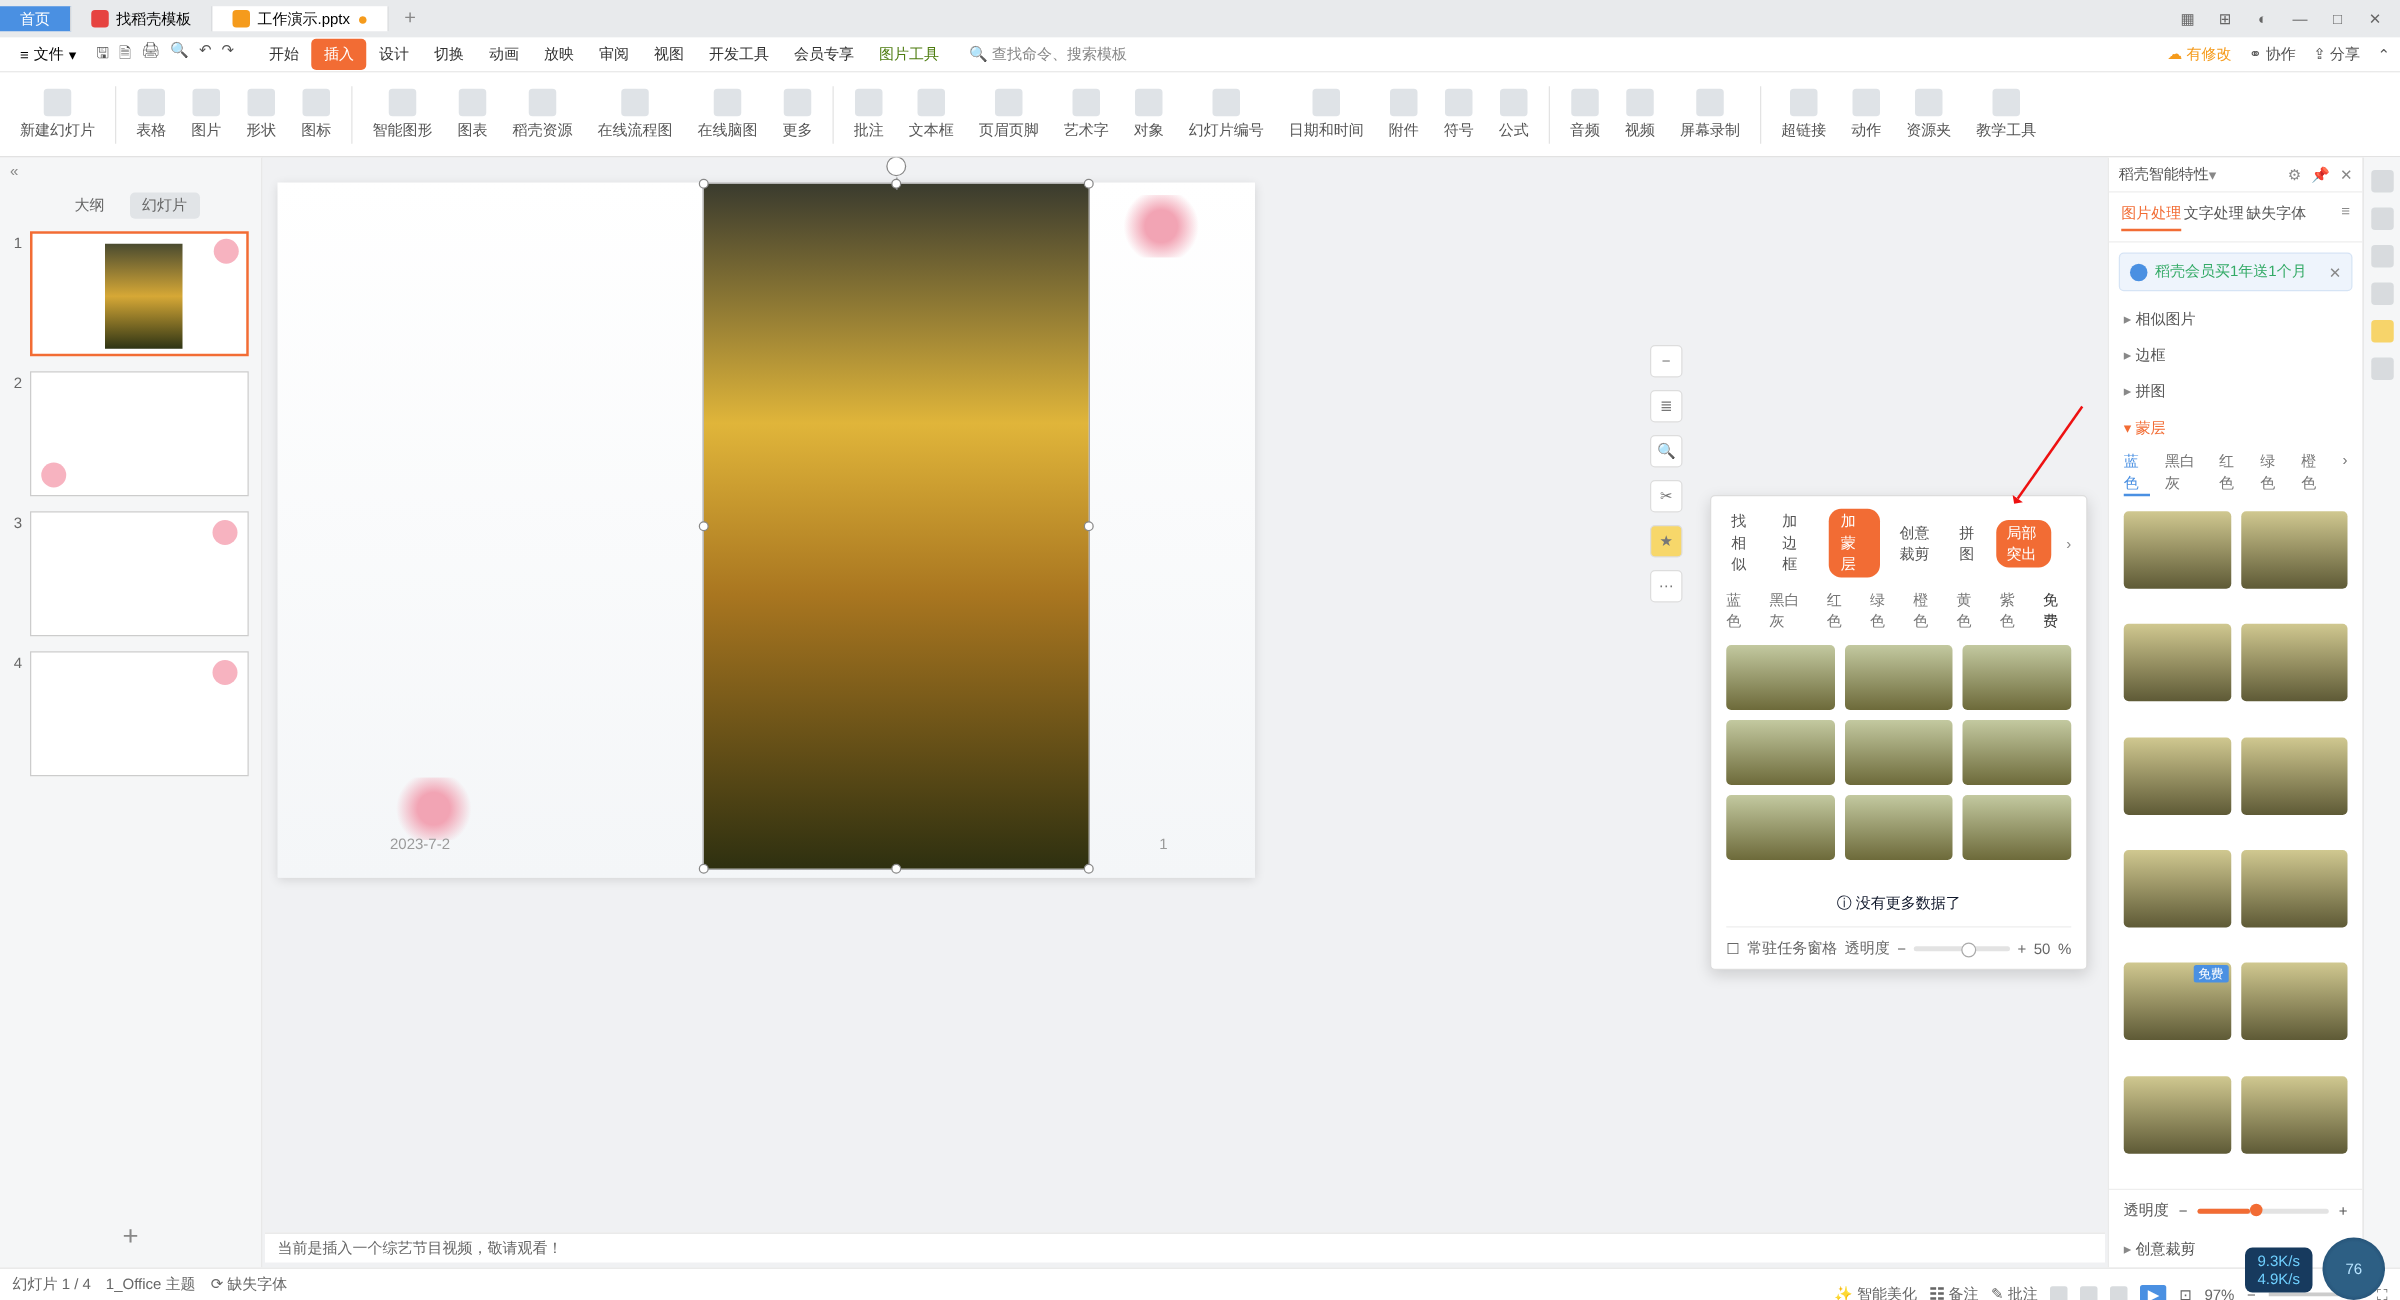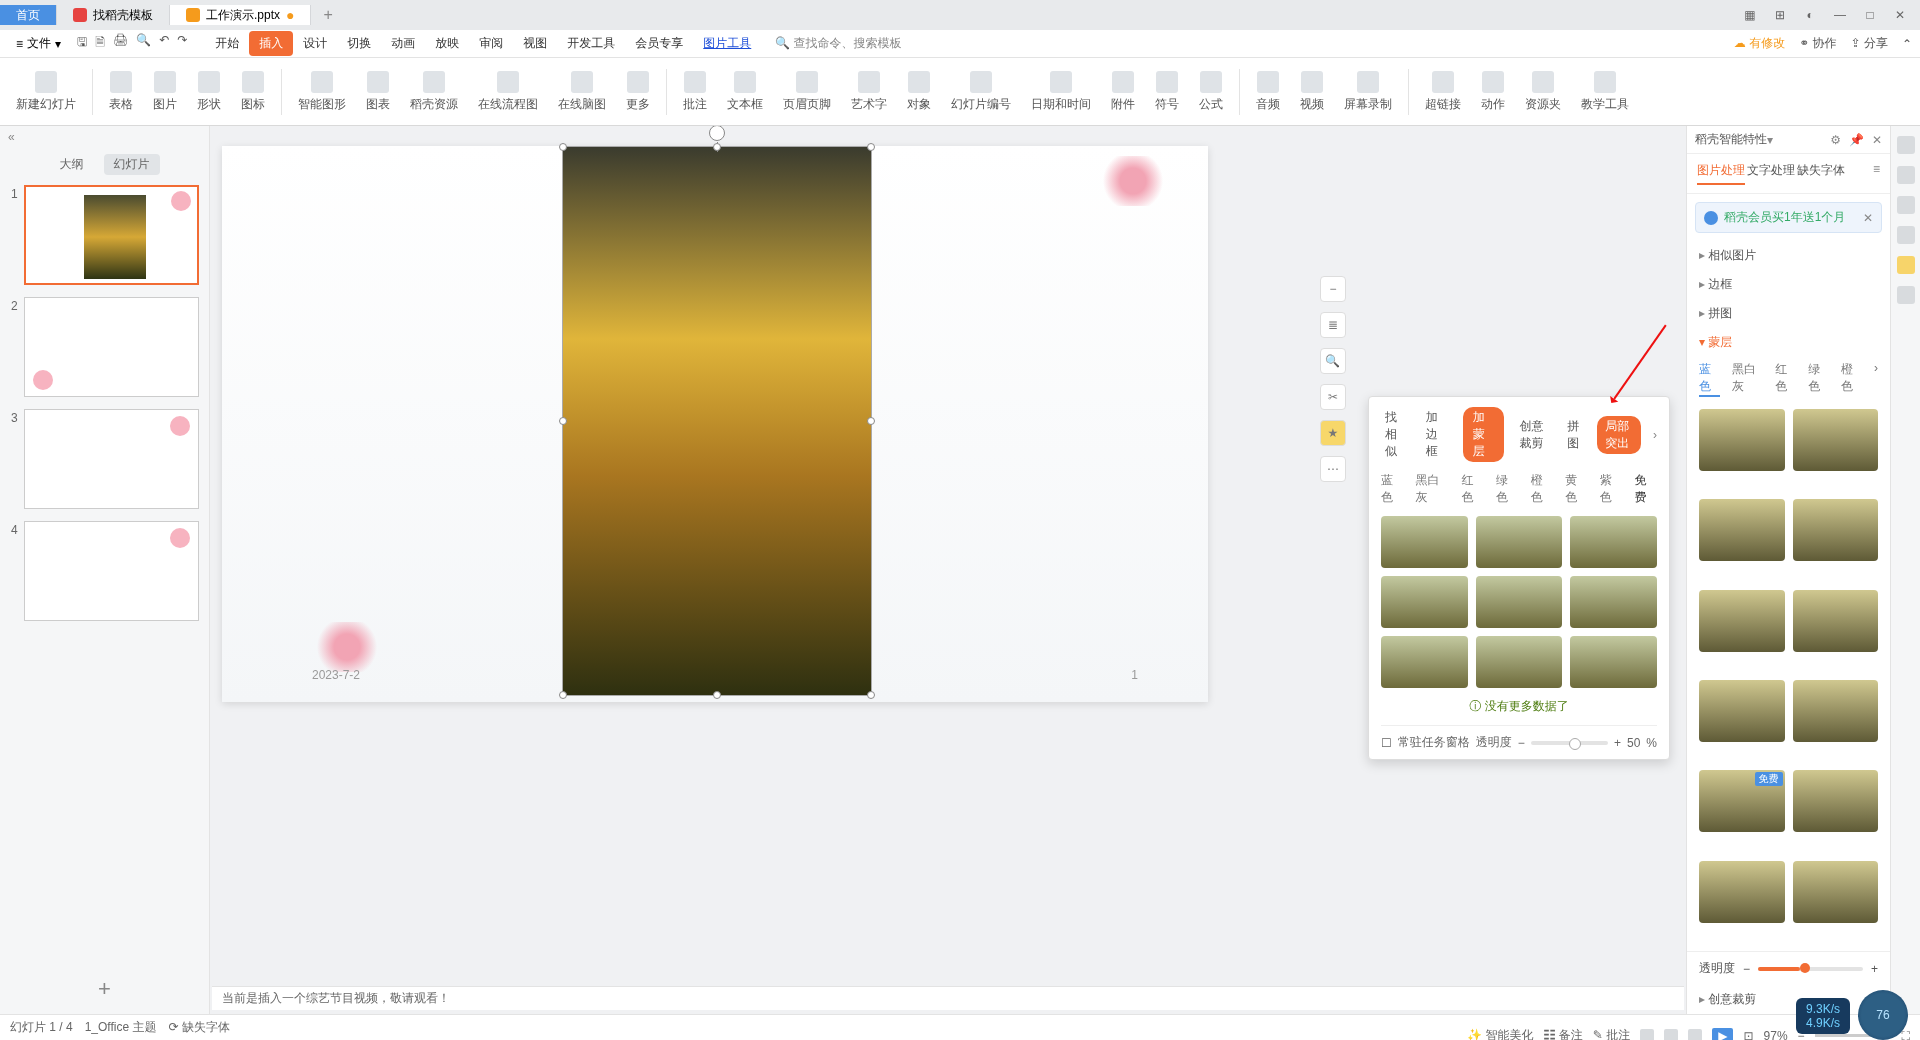--- a/index.html
+++ b/index.html
@@ -18,21 +18,21 @@
 .winbtns span { width:20px; text-align:center; cursor:pointer; }
 
 
 .menubar { height:28px; background:#fff; display:flex; align-items:center; padding:0 8px; border-bottom:1px solid #e3e3e3; }
 .filebtn { display:flex; align-items:center; gap:4px; padding:0 8px; }
 .qat { display:flex; gap:8px; margin-left:8px; color:#555; }
 .qat span { cursor:pointer; }
 .ribtabs { display:flex; margin-left:18px; }
 .ribtab { padding:4px 10px; color:#333; cursor:pointer; }
 .ribtab.active { background:#f26c34; color:#fff; border-radius:4px; }
-.ribtab.tool { color:#1d4ed8;text-decoration:underline; }
+.ribtab.tool { color:#4d7c0f; }
 .searchcmd { margin-left:14px; color:#888; }
 .rightlinks { margin-left:auto; display:flex; gap:14px; color:#555; align-items:center; }
 .cloud{ color:#f59b1c; }
 
 
 .ribbon { height:68px; background:#fff; border-bottom:1px solid #d9d9d9; display:flex; align-items:center; padding:0 8px; gap:4px; }
 .rb { display:flex; flex-direction:column; align-items:center; justify-content:center; gap:3px; padding:4px 8px; color:#555; cursor:pointer; }
 .rb .ic { width:22px; height:22px; background:#dfe3e7; border-radius:3px; }
 .sep { width:1px; height:46px; background:#e3e3e3; margin:0 4px; }
 
@@ -47,21 +47,21 @@
 .slides { flex:1; overflow:auto; padding:4px 10px 4px 4px; }
 .slide { display:flex; gap:6px; margin-bottom:12px; }
 .slide .num { width:14px; color:#666; text-align:right; padding-top:2px; }
 .slide .th { width:178px; height:100px; background:#fff; border:1px solid #ccc; position:relative; }
 .slide.sel .th { border:2px solid #f26c34; }
 .slide .flower { position:absolute; width:20px; height:20px; border-radius:50%; background:#f7b3c0; }
 .addbtn { text-align:center; padding:12px; color:#888; font-size:22px; cursor:pointer; }
 
 
 .canvas { flex:1; position:relative; background:#f0f1f3; overflow:hidden; }
-.slidebig { position:absolute; left:12px; top:20px; width:986px; height:556px; background:linear-gradient(180deg,#fff,#f4f6f8); box-shadow:0 2px 8px rgba(0,0,0,0.12); }
+.slidebig { position:absolute; left:12px; top:20px; width:782px; height:556px; background:linear-gradient(180deg,#fff,#f4f6f8); box-shadow:0 2px 8px rgba(0,0,0,0.12); }
 .bigflower { position:absolute; width:70px; height:50px; background:radial-gradient(circle,#f2a4b4 30%,transparent 70%); }
 .photo { position:absolute; left:340px; top:0; width:310px; height:550px; background:linear-gradient(180deg,#3a3b2e 0%,#e0b53a 35%,#a97620 60%,#2e3010 100%); border:1px solid #aaa; }
 .handle { position:absolute; width:8px; height:8px; background:#fff; border:1px solid #888; border-radius:50%; }
 .rot { position:absolute; top:-22px; left:50%; transform:translateX(-50%); width:16px; height:16px; border-radius:50%; background:#fff; border:1px solid #888; }
 .rot::before { content:""; position:absolute; top:16px; left:7px; width:1px; height:10px; background:#888; }
 .datetag { position:absolute; left:90px; bottom:20px; color:#9a9a9a; }
 .pagenum { position:absolute; right:70px; bottom:20px; color:#9a9a9a; }
 
 
 .toolcol { position:absolute; top:150px; right:340px; display:flex; flex-direction:column; gap:10px; }
@@ -73,21 +73,21 @@
 .popup .ptabs { display:flex; gap:12px; align-items:center; position:relative; }
 .popup .ptab { color:#555; cursor:pointer; padding:2px 4px; }
 .popup .ptab.act { background:#f26c34; color:#fff; border-radius:10px; padding:2px 10px; }
 .popup .ptab.hl { background:#f26c34; color:#fff; border-radius:10px; padding:2px 8px; }
 .popup .arrow { color:#888; }
 .popup .ctabs { display:flex; gap:12px; margin-top:10px; }
 .popup .ctab { color:#777; cursor:pointer; }
 .popup .ctab.free { color:#333; }
 .popup .grid { display:grid; grid-template-columns:repeat(3,1fr); gap:8px; margin-top:10px; }
 .popup .cell { height:52px; background:linear-gradient(180deg,#c3c9a0,#6d6a3a); border-radius:4px; }
-.popup .nomore { text-align:center; color:#4d7c0f; margin-top:10px; }
+.popup .nomore { text-align:center; color:#0f172a; margin-top:26px; }
 .popup .foot { display:flex; align-items:center; gap:6px; margin-top:10px; border-top:1px solid #eee; padding-top:8px; color:#666; }
 .popup .slider { flex:1; height:4px; background:#e3e3e3; border-radius:2px; position:relative; }
 .popup .slider::after { content:""; position:absolute; top:-3px; left:50%; width:10px; height:10px; border-radius:50%; background:#fff; border:1px solid #aaa; }
 .redarrow { position:absolute; width:2px; height:90px; background:#e11; transform:rotate(35deg); top:-80px; right:28px; }
 .redarrow::after { content:""; position:absolute; bottom:-2px; left:-4px; border:5px solid transparent; border-top-color:#e11; transform:rotate(0deg); bottom:-10px; }
 
 
 .msgbar { position:absolute; left:2px; right:2px; bottom:4px; height:24px; background:#fff; border-top:1px solid #e3e3e3; padding:0 10px; display:flex; align-items:center; color:#666; }
 
 

